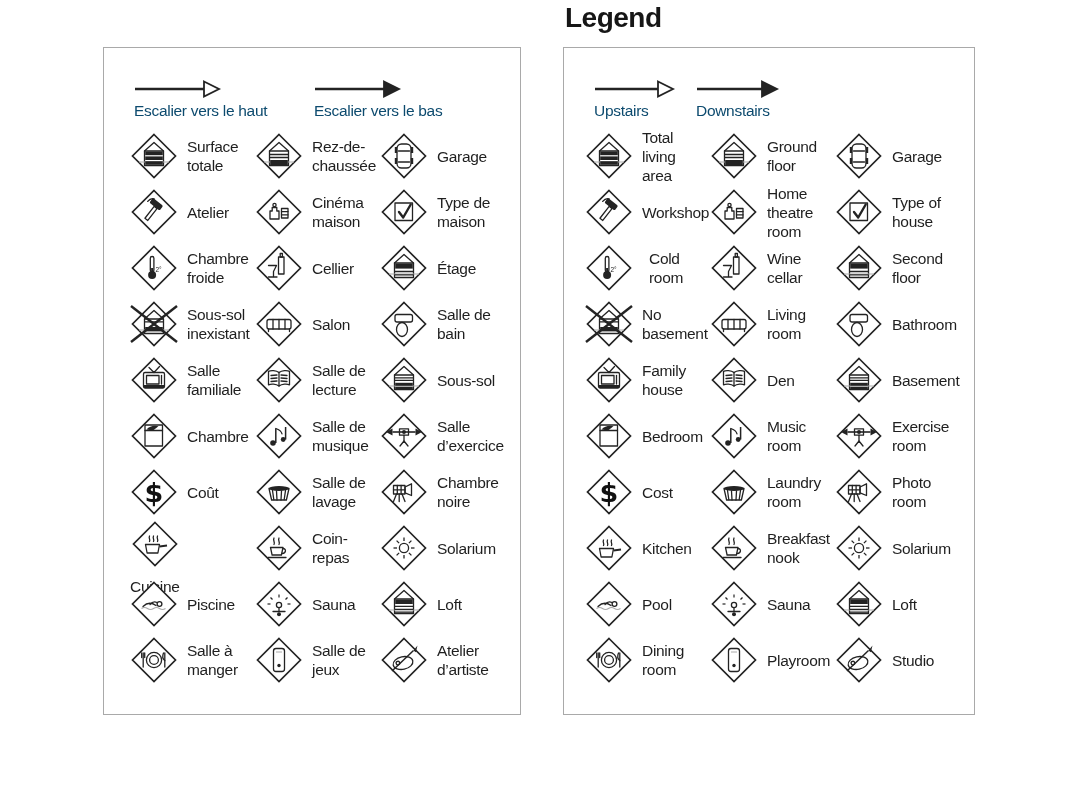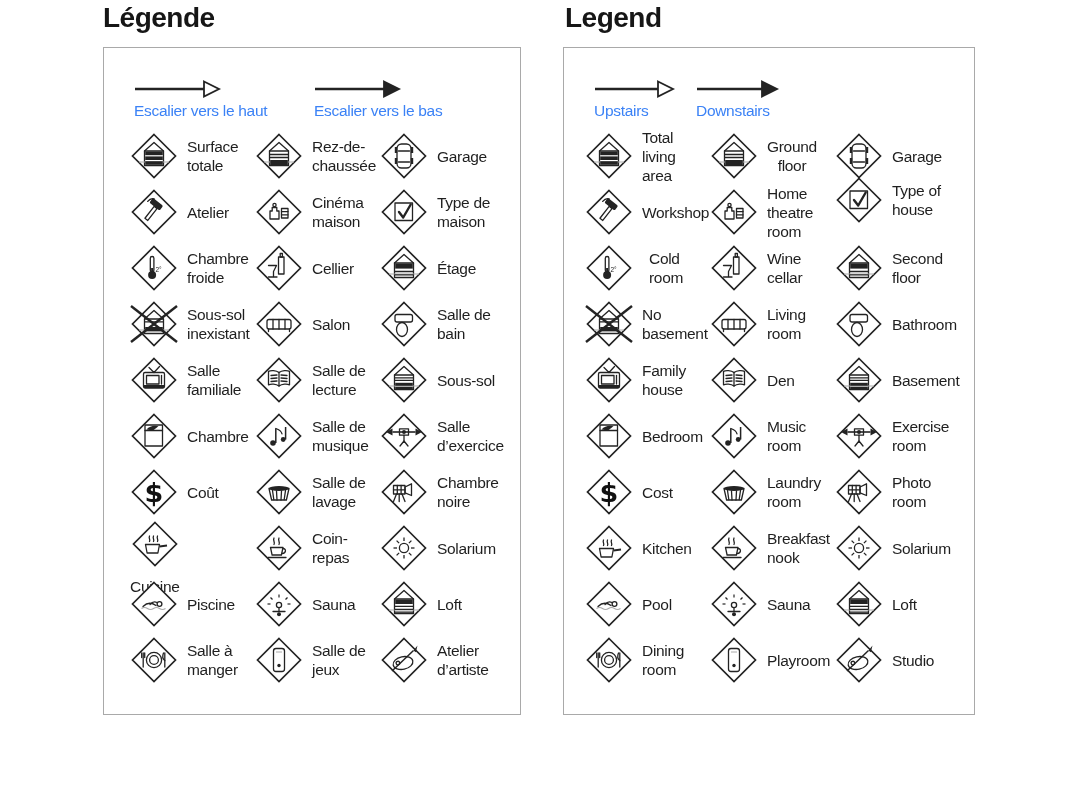--- a/index.html
+++ b/index.html
@@ -12,42 +12,41 @@
   #title-fr { left:103px; }
   #title-en { left:565px; }
 
   .panel { position:absolute; top:47px; height:668px; background:#fff;
     border:1px solid #a9a9a9; }
   #panel-fr { left:103px; width:418px; }
   #panel-en { left:563px; width:412px; }
 
   .stair-group { position:absolute; top:32px; }
   .stair-arrow { display:block; }
-  .stair-label { margin-top:4px; font-size:15.5px; color:#3b82f6; letter-spacing:-0.3px; }
+  .stair-label { margin-top:4px; font-size:15.5px; color:#0c4a6e; letter-spacing:-0.3px; }
 
   .cell { position:absolute; display:flex; align-items:center; gap:9px; height:56px; }
   .dicon { width:48px; height:48px; flex:0 0 48px; }
   .clabel { font-size:15.5px; line-height:19px; color:#1f1f1f; white-space:pre-line;
     letter-spacing:-0.3px; }
 
   .logo { position:absolute; left:978px; top:718px; width:100px; text-align:center; }
   .logo-emblem { display:block; margin:0 auto -6px auto; }
   .logo-word { font-size:15px; color:#000; line-height:14px; white-space:nowrap; }
   .logo-word .bold { font-weight:800; letter-spacing:-0.5px; }
   .logo-word .script { font-family:"DejaVu Serif", serif; font-style:italic;
     font-weight:700; font-size:16px; margin-left:-1px; }
   .logo-tagline { font-size:5.5px; letter-spacing:0.5px; color:#111; margin-top:0px;
     white-space:nowrap; }
 </style>
 </head>
 <body>
 
 <div class="stage">
 
-  <div id="title-fr" class="panel-title">Légende</div>
   <div id="title-en" class="panel-title">Legend</div>
 
   <div id="panel-fr" class="panel">
     <div class="stair-group" style="left:30px;">
       <svg class="stair-arrow" width="88" height="18" viewBox="0 0 88 18">
         <line x1="1" y1="9" x2="70" y2="9" stroke="#232323" stroke-width="2.4"></line>
         <polygon points="70,1.5 85,9 70,16.5" fill="#ffffff" stroke="#232323" stroke-width="1.8"></polygon>
       </svg>
       <div class="stair-label">Escalier vers le haut</div>
     </div>
@@ -451,21 +450,21 @@
               <rect x="14.5" y="19" width="19" height="14.5" stroke="#232323" stroke-width="1.3" fill="none" stroke-linecap="round" stroke-linejoin="round"></rect>
               <line x1="9" y1="30" x2="39" y2="30" stroke="#aaaaaa" stroke-width="1"></line>
               <rect x="15.2" y="19.6" width="17.6" height="3.6" fill="#232323"></rect>
               <rect x="15.2" y="24.4" width="17.6" height="3.6" fill="#232323"></rect>
               <rect x="15.2" y="29.2" width="17.6" height="3.6" fill="#232323"></rect>
             </svg></div>
           <div class="clabel">Total
 living
 area</div>
         </div>
-        <div class="cell" style="left: 146px; top: 80px; text-align: center;">
+        <div class="cell" style="left: 146px; top: 80px;">
           <div class="dicon"><svg width="48" height="48" viewBox="0 0 48 48">
               <polygon points="24,2.5 45.5,24 24,45.5 2.5,24" fill="#fff" stroke="#232323" stroke-width="1.7"></polygon>
               <polyline points="14.5,19 24,10.5 33.5,19" stroke="#232323" stroke-width="1.3" fill="none" stroke-linecap="round" stroke-linejoin="round"></polyline>
               <rect x="14.5" y="19" width="19" height="14.5" stroke="#232323" stroke-width="1.3" fill="none" stroke-linecap="round" stroke-linejoin="round"></rect>
               <line x1="9" y1="30" x2="39" y2="30" stroke="#aaaaaa" stroke-width="1"></line>
               <line x1="15" y1="22.5" x2="33" y2="22.5" stroke="#232323" stroke-width="1.3" fill="none" stroke-linecap="round" stroke-linejoin="round"></line>
               <line x1="15" y1="25.5" x2="33" y2="25.5" stroke="#232323" stroke-width="1.3" fill="none" stroke-linecap="round" stroke-linejoin="round"></line>
               <rect x="15.2" y="28" width="17.6" height="5" fill="#232323"></rect>
             </svg></div>
           <div class="clabel">Ground
@@ -501,21 +500,21 @@
               <path d="M15,31 v-8 h2.2 v-3.5 h4.6 v3.5 h2.2 v8 z" stroke="#232323" stroke-width="1.3" fill="none" stroke-linecap="round" stroke-linejoin="round"></path>
               <circle cx="19.5" cy="17" r="1.6" stroke="#232323" stroke-width="1.3" fill="none" stroke-linecap="round" stroke-linejoin="round"></circle>
               <rect x="26.5" y="20.5" width="6.5" height="9.5" stroke="#232323" stroke-width="1.3" fill="none" stroke-linecap="round" stroke-linejoin="round"></rect>
               <line x1="26.5" y1="23.6" x2="33" y2="23.6" stroke="#232323" stroke-width="1.3" fill="none" stroke-linecap="round" stroke-linejoin="round"></line>
               <line x1="26.5" y1="26.8" x2="33" y2="26.8" stroke="#232323" stroke-width="1.3" fill="none" stroke-linecap="round" stroke-linejoin="round"></line>
             </svg></div>
           <div class="clabel">Home
 theatre
 room</div>
         </div>
-        <div class="cell" style="left: 271px; top: 124px;">
+        <div class="cell" style="left: 271px; top: 136px;">
           <div class="dicon"><svg width="48" height="48" viewBox="0 0 48 48">
               <polygon points="24,2.5 45.5,24 24,45.5 2.5,24" fill="#fff" stroke="#232323" stroke-width="1.7"></polygon>
               <rect x="15" y="15" width="17.5" height="17.5" stroke="#232323" stroke-width="1.3" fill="none" stroke-linecap="round" stroke-linejoin="round"></rect>
               <path d="M19,24 l4.2,5.5 l7.5,-13" stroke="#232323" stroke-width="2.4" fill="none" stroke-linecap="round" stroke-linejoin="round"></path>
             </svg></div>
           <div class="clabel">Type of
 house</div>
         </div>
         <div class="cell" style="left: 21px; top: 192px; gap: 16px;">
           <div class="dicon"><svg width="48" height="48" viewBox="0 0 48 48">

